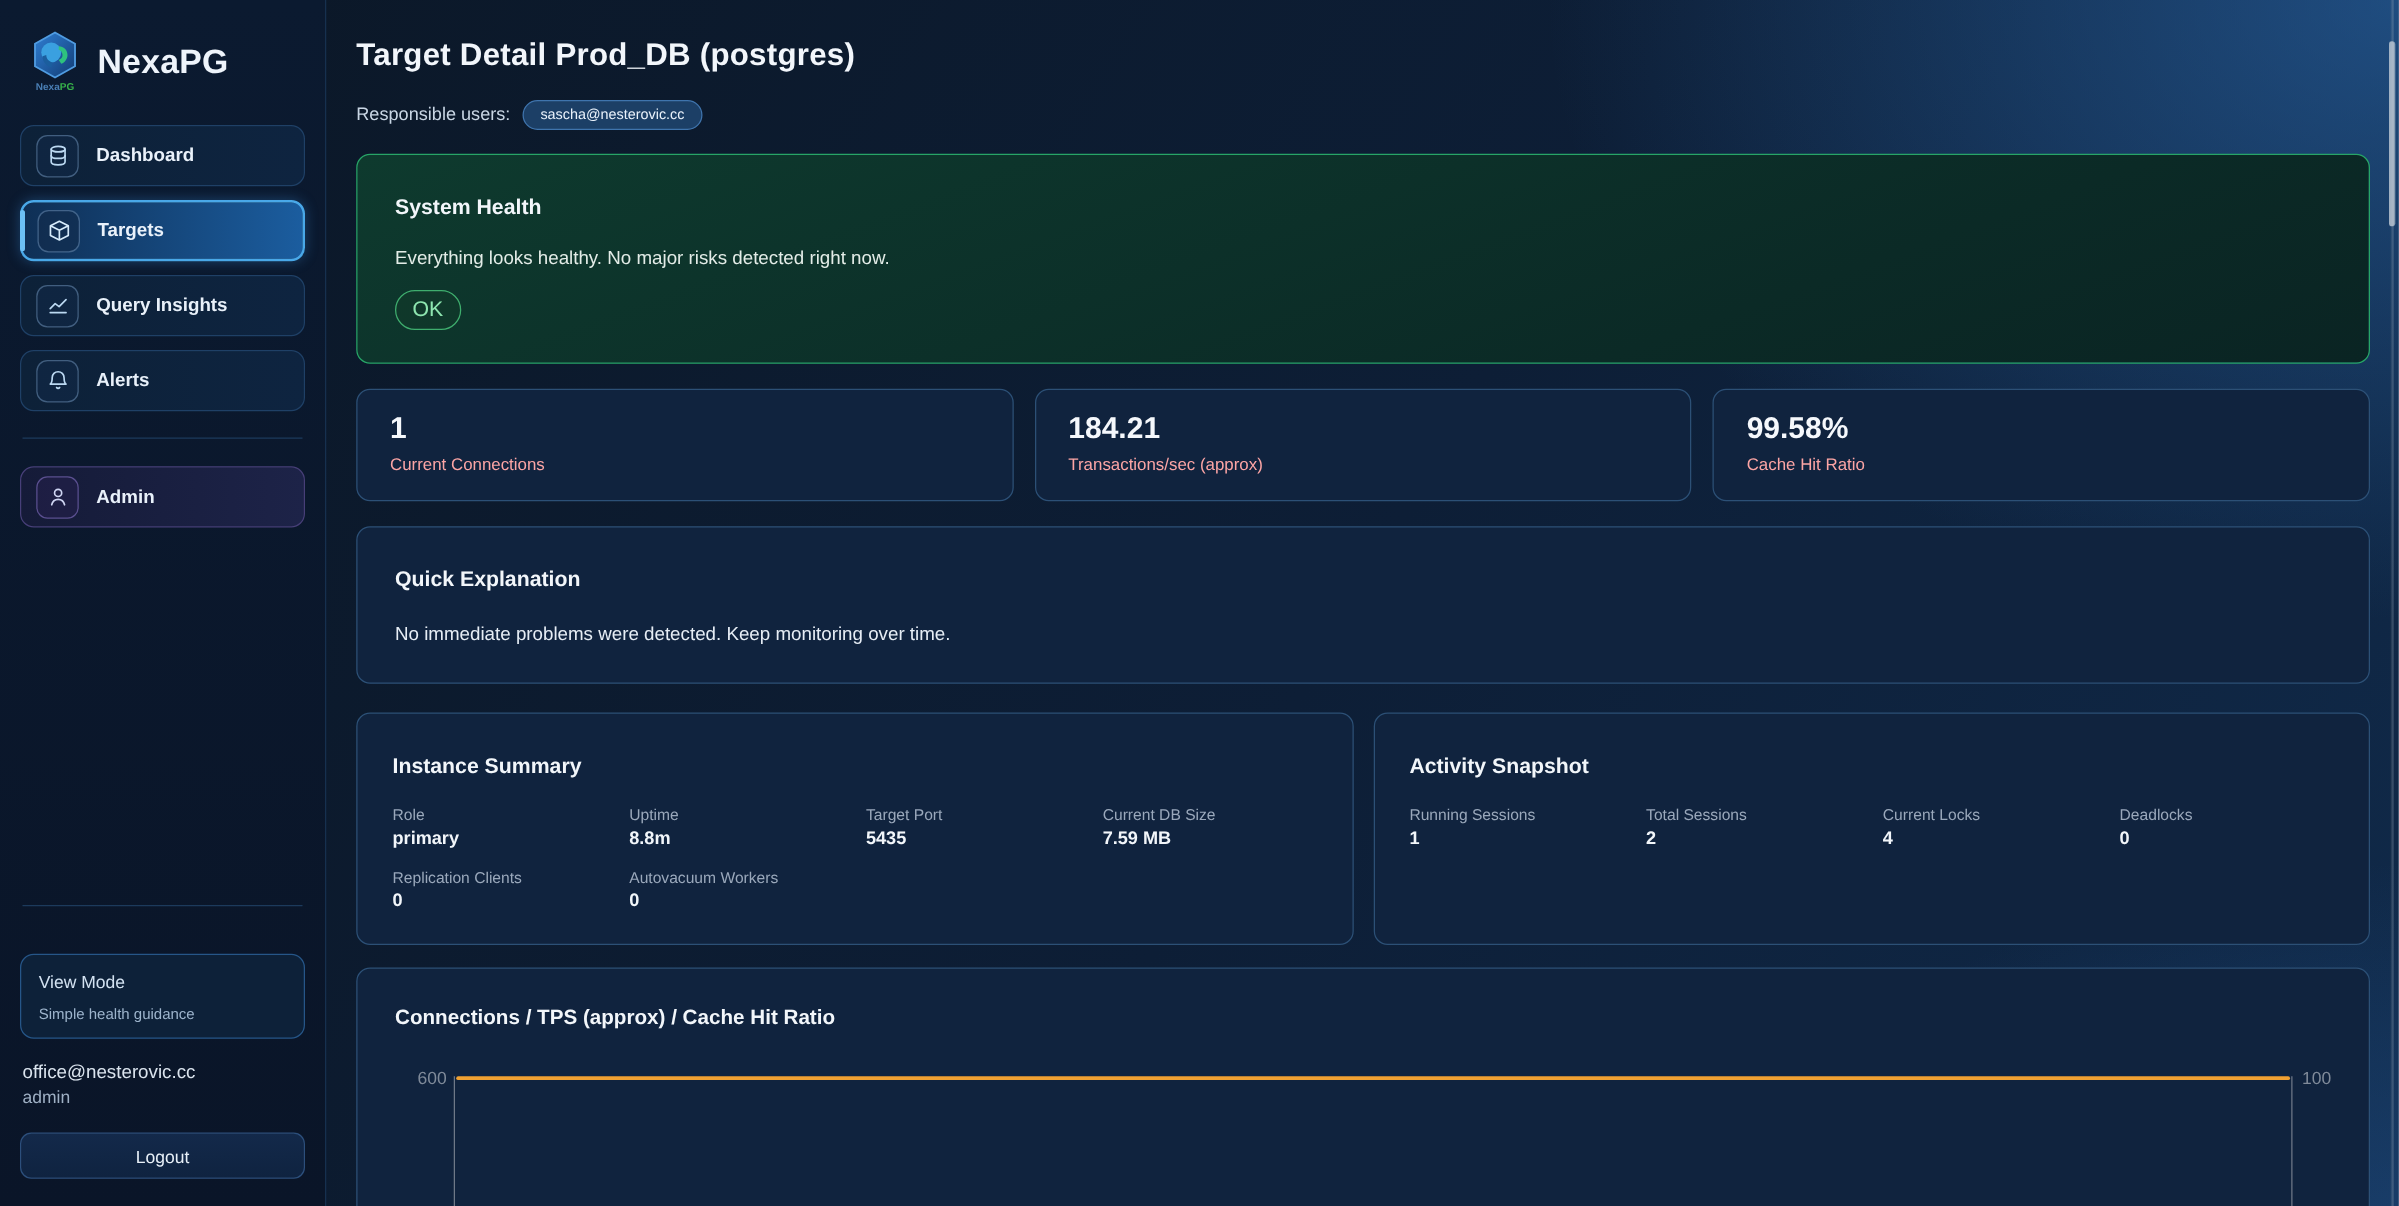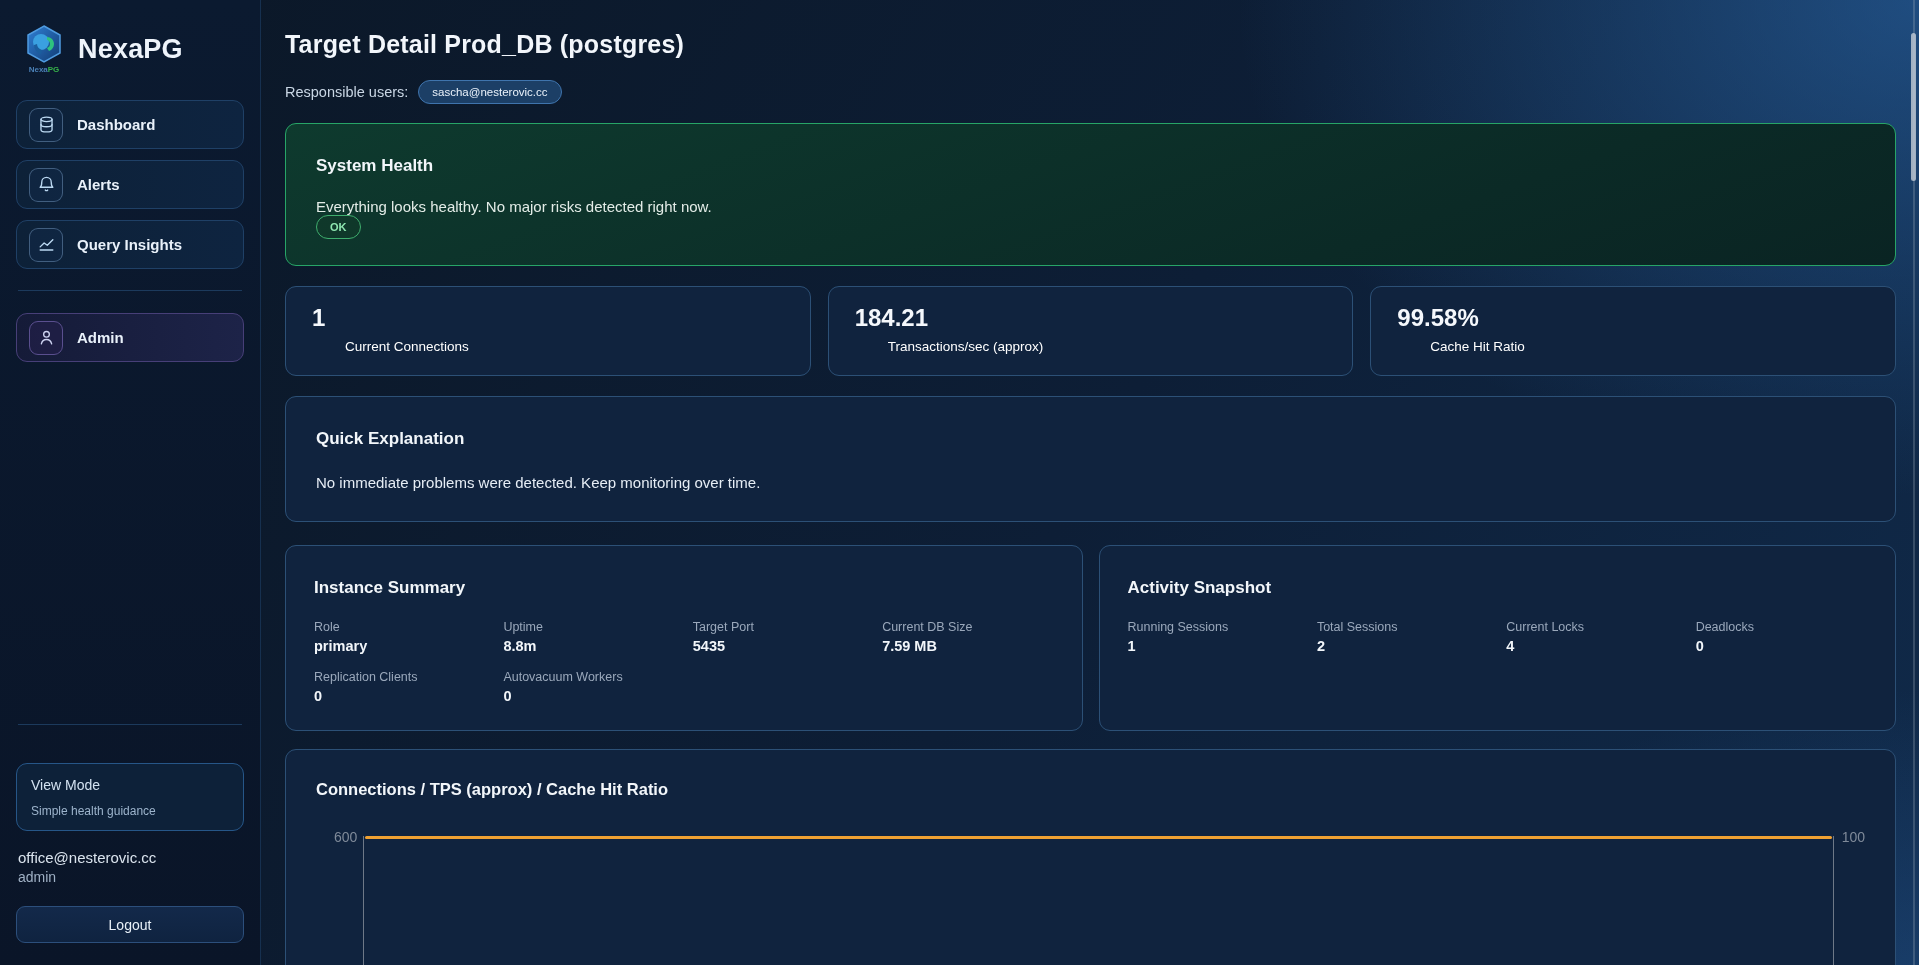--- a/index.html
+++ b/index.html
@@ -98,30 +98,30 @@
     background:#10233e; border:1px solid #2c5076; border-radius:11px;
   }
   .health-card{
     margin-top:19px; padding:32px 30px 26px 30px;
     background:linear-gradient(160deg,#0e3a2e 0%,#0b2a26 70%,#0a2423 100%);
     border:1px solid #27a567; border-radius:11px;
   }
   .card-title{ font-size:17px; font-weight:700; color:#f2f6fa; }
   .health-msg{ margin-top:22px; font-size:15px; color:#e3ece7; }
   .ok-badge{
-    display:inline-block; padding:5px 13px;
+    display:inline-block; margin-top:17px; padding:5px 13px;
     border:1px solid #3fae6e; border-radius:999px;
     background:rgba(20,60,40,0.35);
-    color:#8ee6b0; font-size:11px; font-weight:700;
+    color:#8ee6b0; font-size:17px; font-weight:400;
   }
 
   .metrics-row{ margin-top:20px; display:grid; grid-template-columns:1fr 1fr 1fr; gap:17px; }
   .metric-card{ padding:17px 26px 16px 26px; height:90px; }
   .metric-value{ font-size:24px; font-weight:700; color:#f5f8fc; }
-  .metric-label{ margin-top:7px; font-size:13.5px; color:#ffffff;margin-left:33px; }
+  .metric-label{ margin-top:7px; font-size:13.5px; color:#fca5a5; }
 
   .quick-card{ margin-top:20px; padding:32px 30px 30px 30px; }
   .quick-msg{ margin-top:25px; font-size:15px; color:#e6edf5; }
 
   .summary-row{ margin-top:23px; display:grid; grid-template-columns:1fr 1fr; gap:16px; }
   .summary-card{ padding:32px 30px 26px 28px; height:186px; }
   .field-grid{ margin-top:22px; display:grid; grid-template-columns:1fr 1fr 1fr 1fr; column-gap:20px; row-gap:16px; }
   .field-label{ font-size:12.5px; color:#9aa8bb; }
   .field-value{ margin-top:4px; font-size:14.5px; font-weight:700; color:#f2f6fa; }
 
@@ -190,39 +190,48 @@
     <span class="icon-box">
       <svg width="19" height="19" viewBox="0 0 24 24" fill="none" stroke="#bcd9f2" stroke-width="1.7" stroke-linecap="round">
         <ellipse cx="12" cy="5.5" rx="7" ry="2.8"></ellipse>
         <path d="M5 5.5v6.5c0 1.6 3.1 2.8 7 2.8s7-1.2 7-2.8V5.5"></path>
         <path d="M5 12v6.5c0 1.6 3.1 2.8 7 2.8s7-1.2 7-2.8V12"></path>
       </svg>
     </span>
     <span class="nav-label">Dashboard</span>
   </div>
 
+  <div class="nav-item active">
+    <span class="icon-box">
+      <svg width="19" height="19" viewBox="0 0 24 24" fill="none" stroke="#d6ebfb" stroke-width="1.7" stroke-linejoin="round">
+        <path d="M12 2.5 21 7v10l-9 4.5L3 17V7z"></path>
+        <path d="M3 7l9 4.5L21 7M12 11.5V21.5"></path>
+      </svg>
+    </span>
+    <span class="nav-label">Targets</span>
+  </div>
+
+  <div class="nav-item">
+    <span class="icon-box">
+      <svg width="19" height="19" viewBox="0 0 24 24" fill="none" stroke="#bcd9f2" stroke-width="1.7" stroke-linecap="round" stroke-linejoin="round">
+        <path d="M4 19h16"></path>
+        <path d="M4 15l5-5 4 3 7-7"></path>
+      </svg>
+    </span>
+    <span class="nav-label">Query Insights</span>
+  </div>
 
   <div class="nav-item">
     <span class="icon-box">
       <svg width="19" height="19" viewBox="0 0 24 24" fill="none" stroke="#bcd9f2" stroke-width="1.7" stroke-linecap="round" stroke-linejoin="round">
         <path d="M18 9a6 6 0 0 0-12 0c0 5-2 6.5-2 6.5h16S18 14 18 9z"></path>
         <path d="M10.5 19a1.8 1.8 0 0 0 3 0"></path>
       </svg>
     </span>
     <span class="nav-label">Alerts</span>
-  </div>
-
-  <div class="nav-item">
-    <span class="icon-box">
-      <svg width="19" height="19" viewBox="0 0 24 24" fill="none" stroke="#bcd9f2" stroke-width="1.7" stroke-linecap="round" stroke-linejoin="round">
-        <path d="M4 19h16"></path>
-        <path d="M4 15l5-5 4 3 7-7"></path>
-      </svg>
-    </span>
-    <span class="nav-label">Query Insights</span>
   </div>
 
   <div class="sidebar-divider"></div>
 
   <div class="nav-item admin">
     <span class="icon-box">
       <svg width="19" height="19" viewBox="0 0 24 24" fill="none" stroke="#cfd4f2" stroke-width="1.7" stroke-linecap="round">
         <circle cx="12" cy="8" r="3.6"></circle>
         <path d="M5.5 20c.8-3.6 3.4-5.5 6.5-5.5s5.7 1.9 6.5 5.5"></path>
       </svg>

